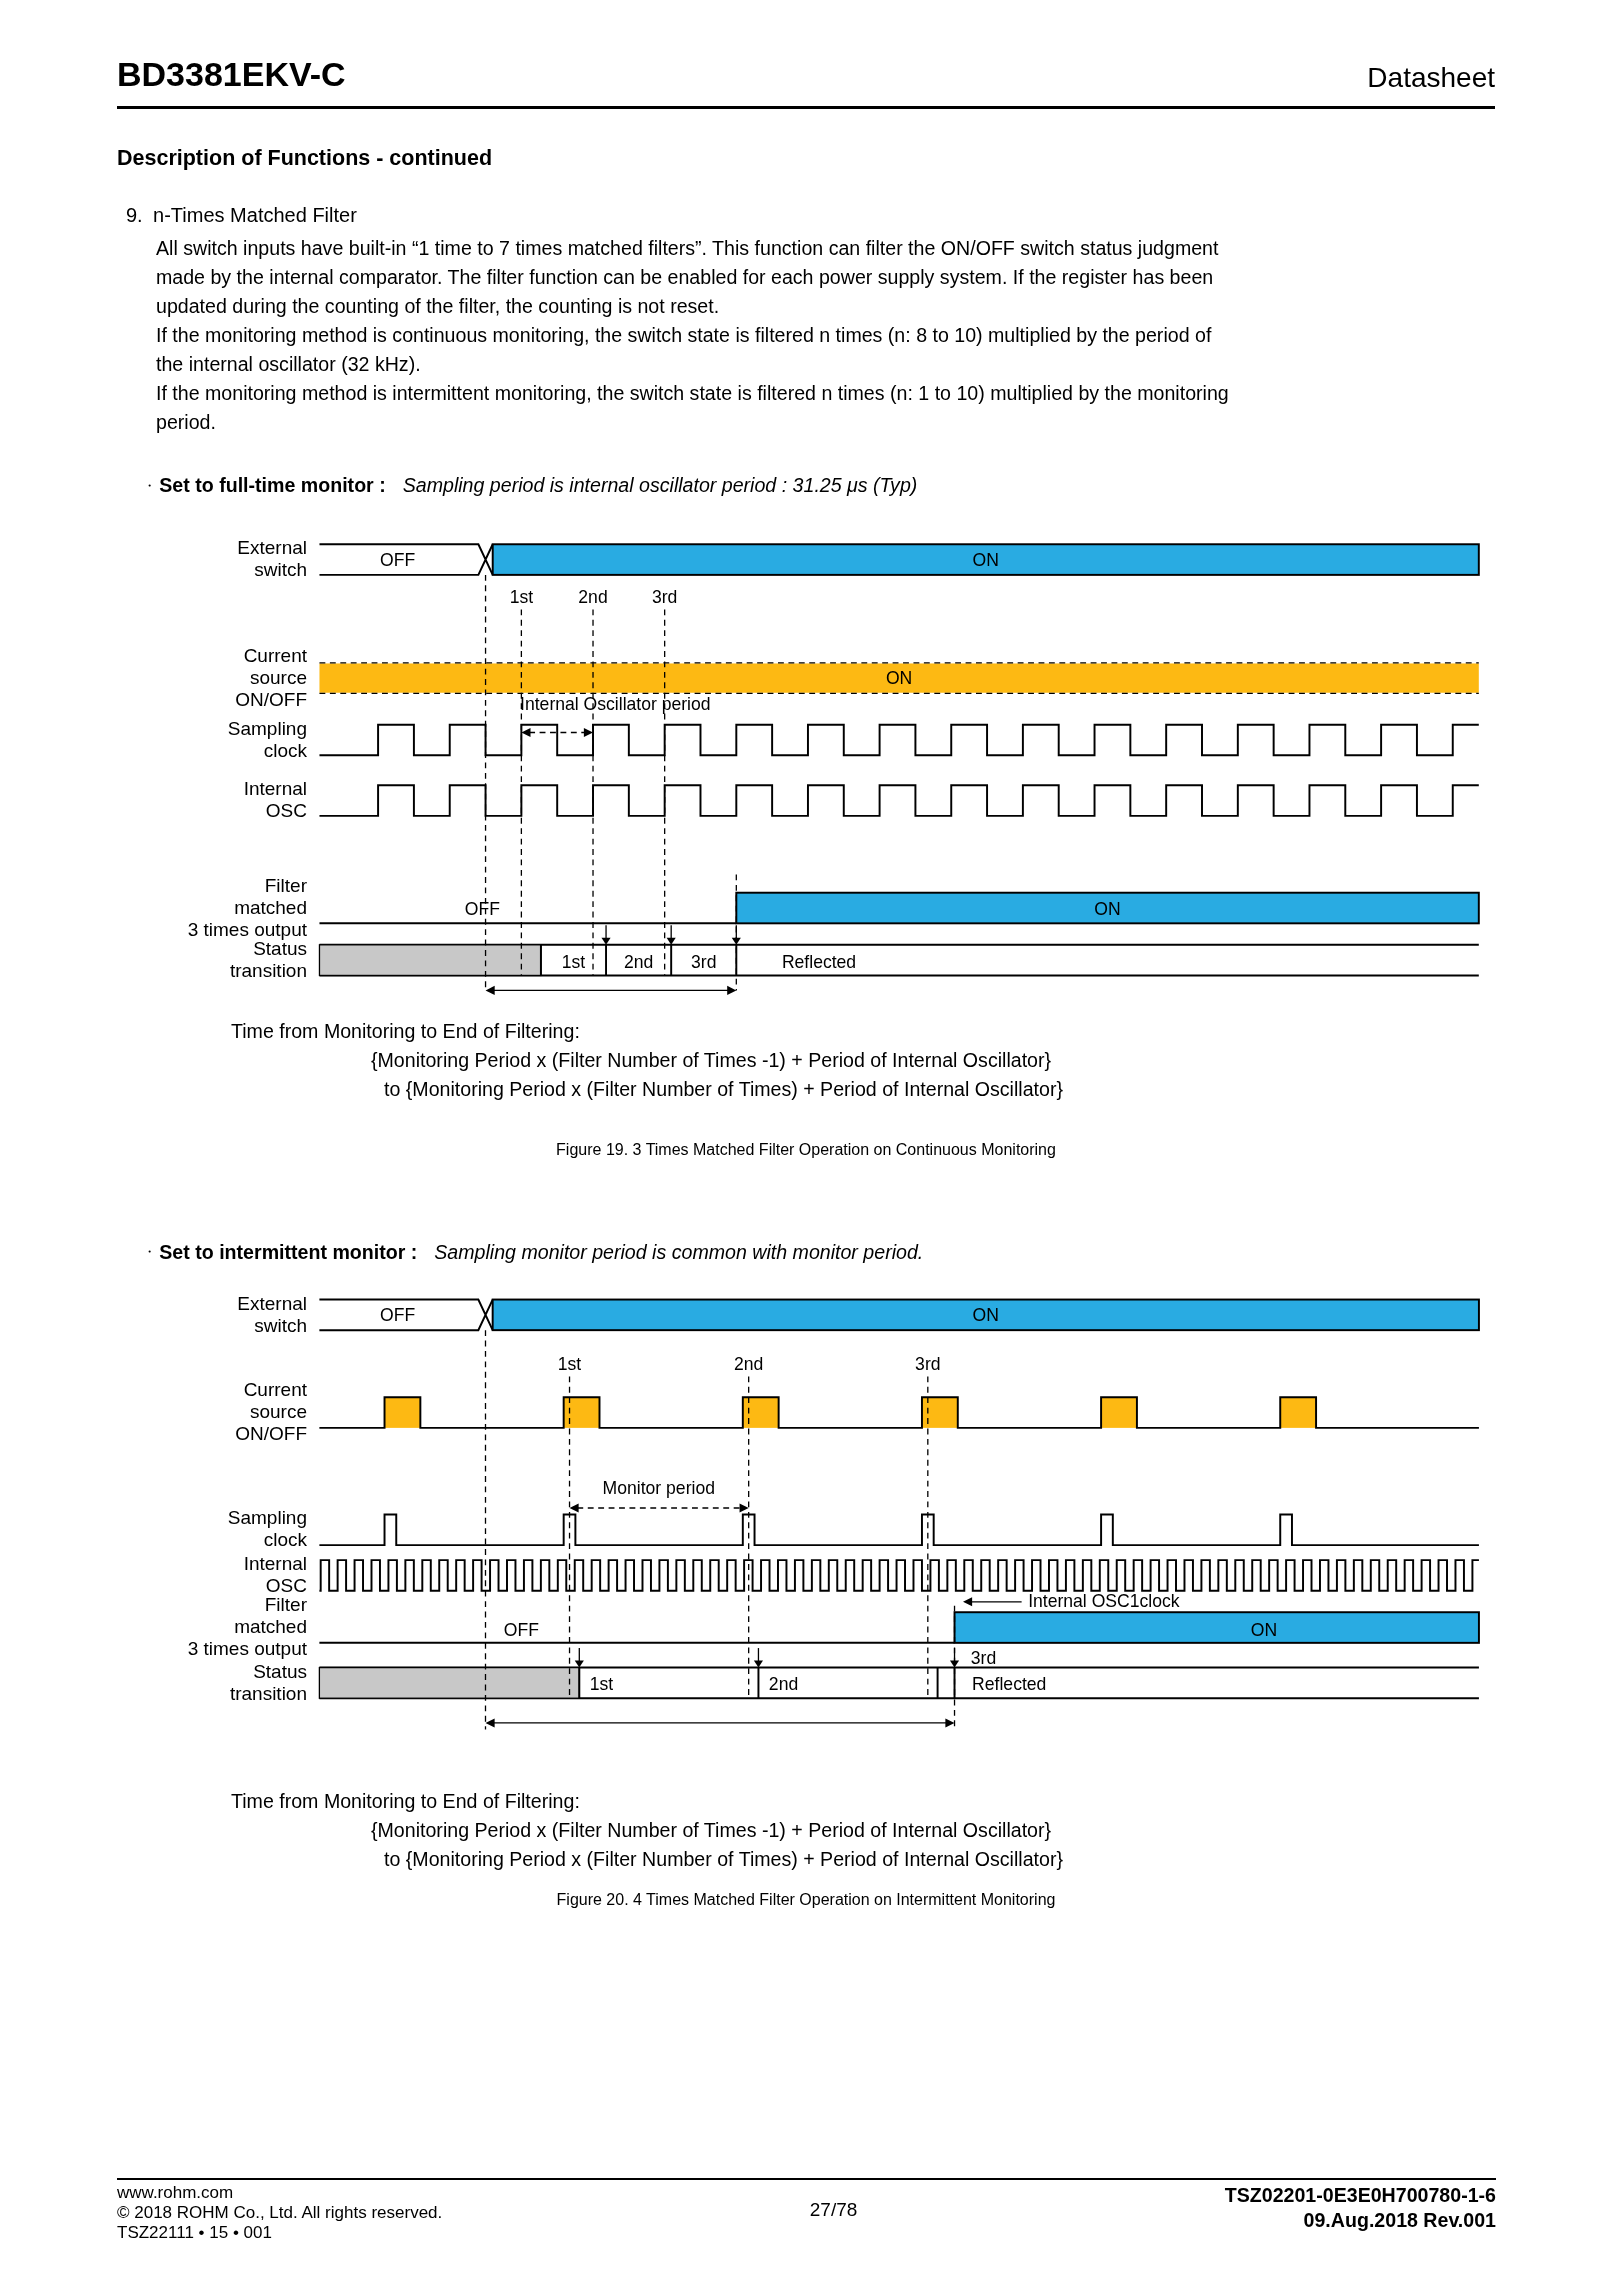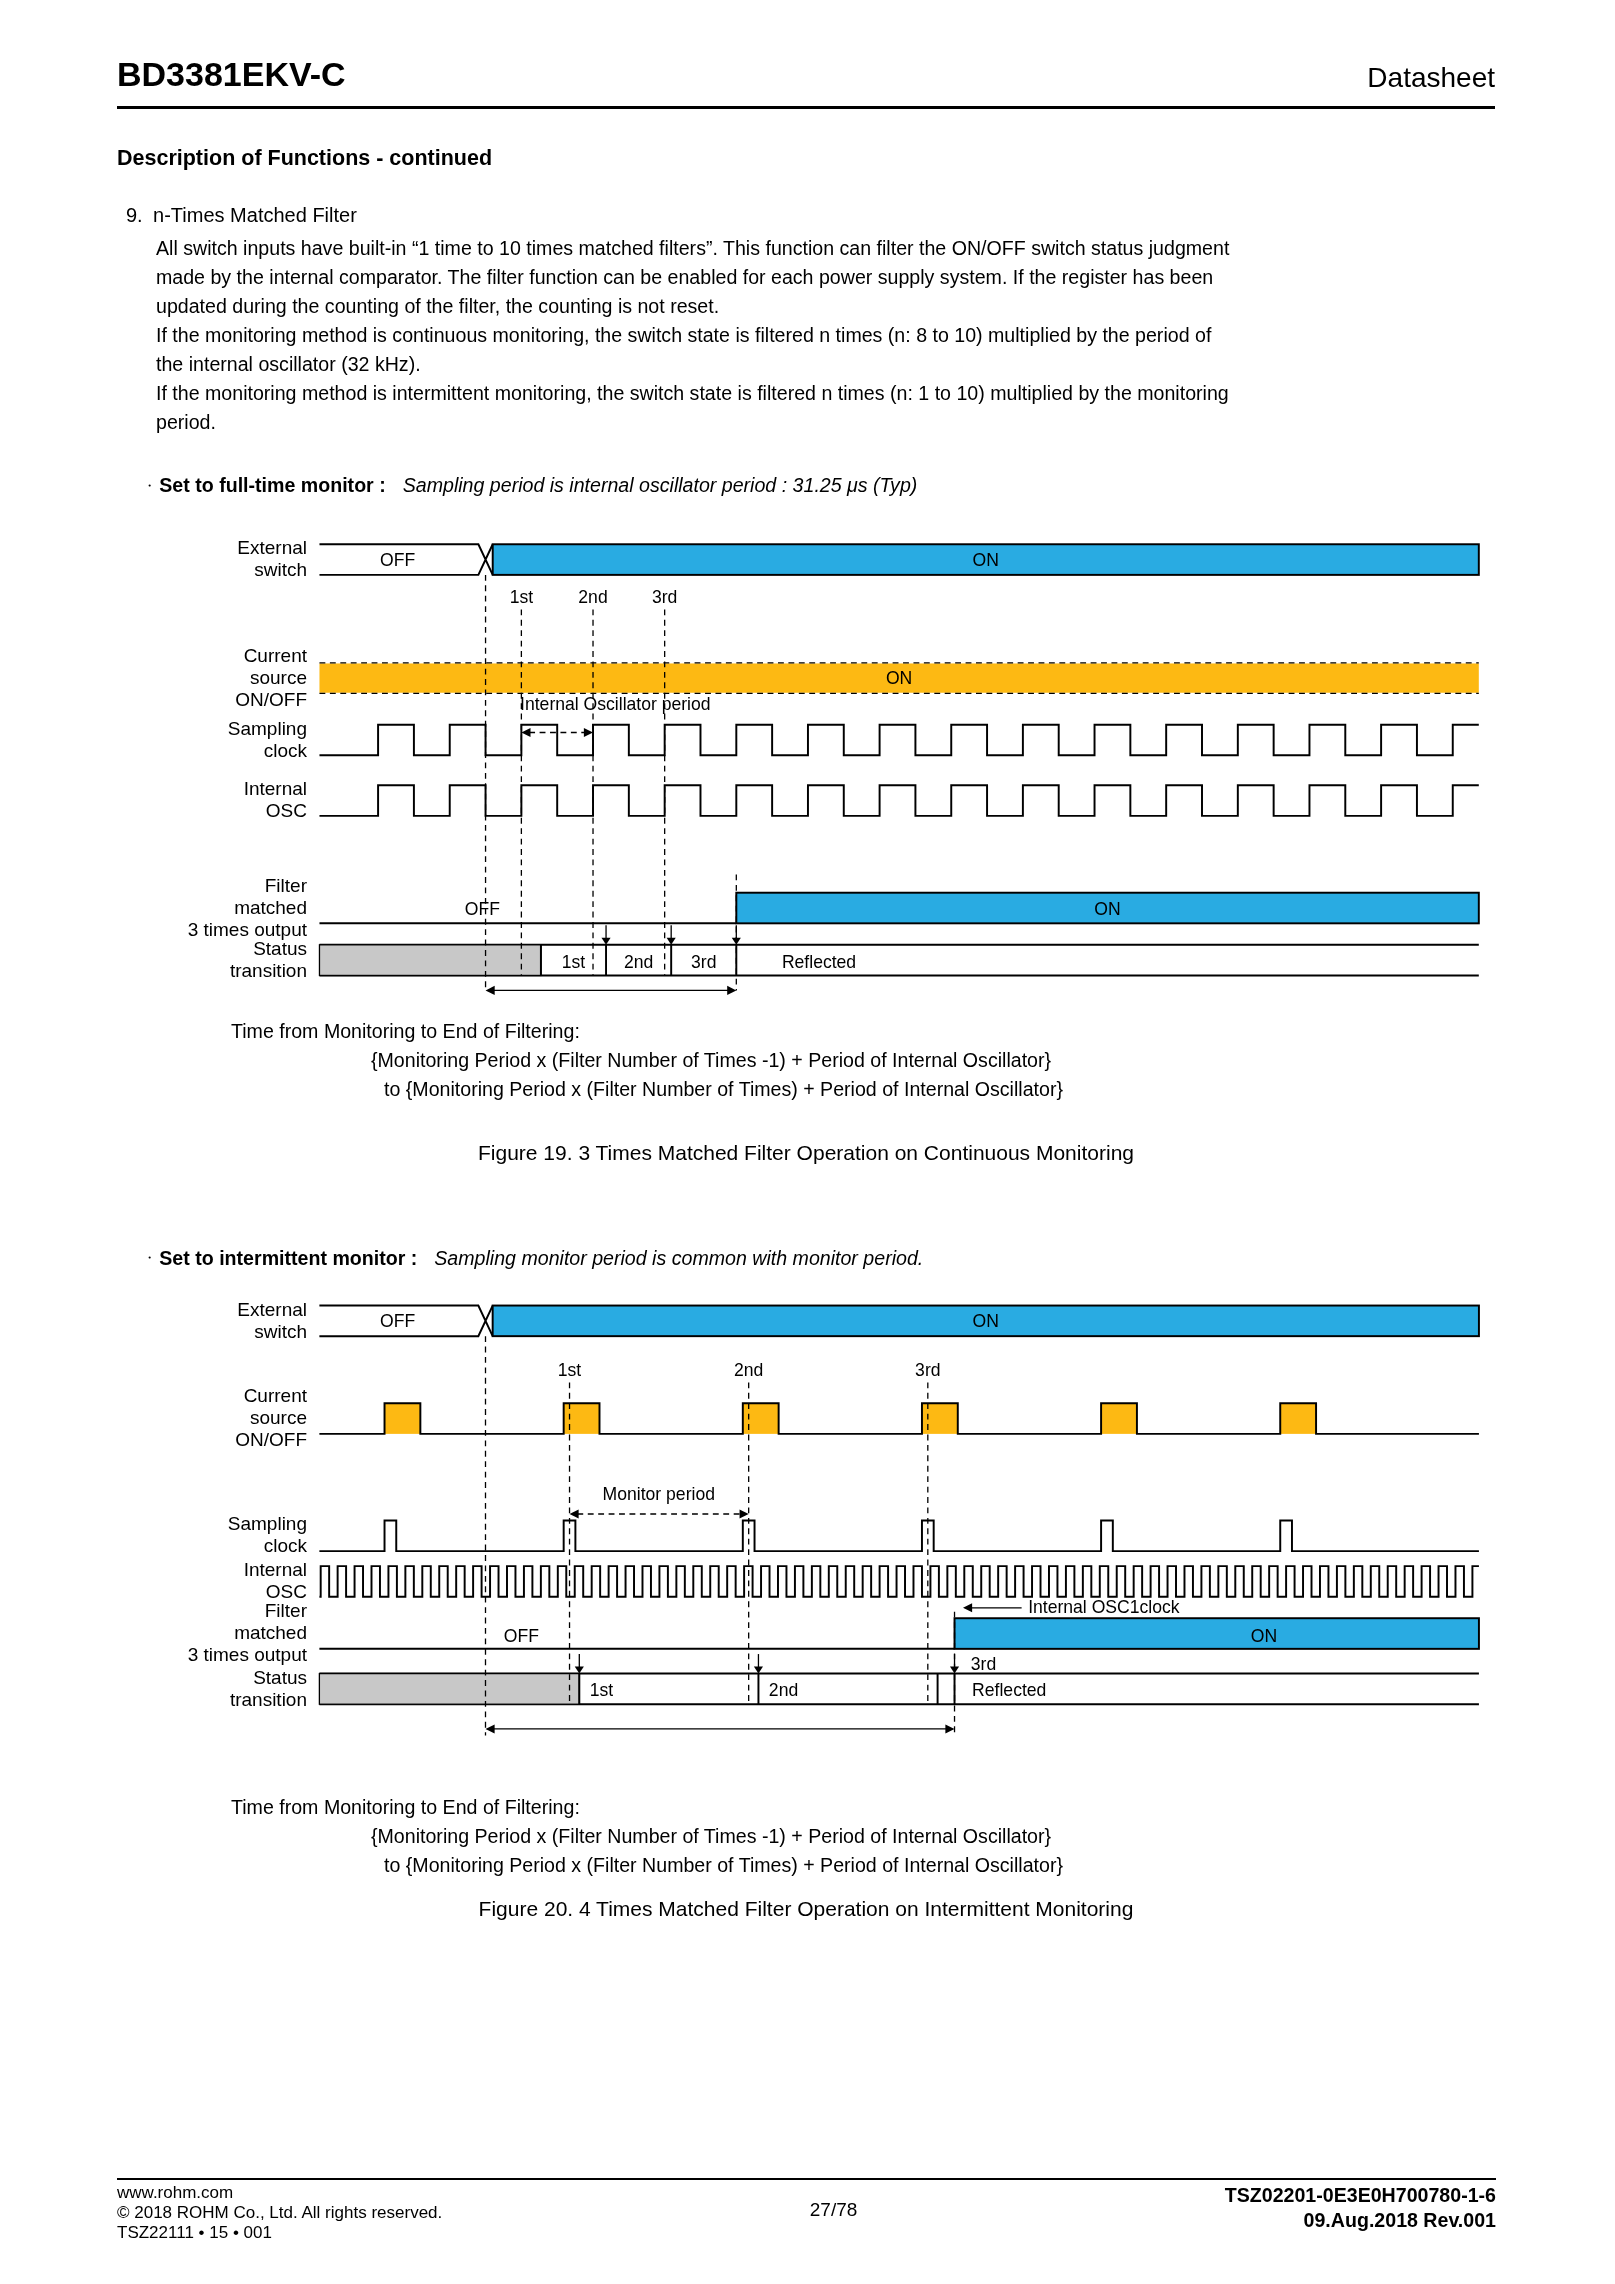--- a/index.html
+++ b/index.html
@@ -21,21 +21,21 @@
   .mt2{margin-top:82px;}
   .diagram{position:relative;margin-top:15.6px;}
   .diagram svg{display:block;}
   .sig{position:absolute;left:0;width:190px;text-align:right;font-size:19px;
        line-height:22px;white-space:pre-line;}
   .note{margin-top:9px;font-size:19.6px;line-height:29px;}
   .note .n1{margin-left:114px;}
   .note .n2{margin-left:254px;}
   .note .n3{margin-left:267px;}
   .note-b{margin-top:51px;}
-  .caption{text-align:center;font-size:21px;margin-top:37px;}
+  .caption{text-align:center;font-size:16px;margin-top:37px;}
   .cap2{margin-top:17px;}
   .footer{position:absolute;left:117px;right:120px;top:2178px;border-top:2px solid #000;
           padding-top:3px;display:flex;justify-content:space-between;align-items:flex-start;}
   .f-left{font-size:17px;line-height:20px;}
   .f-center{font-size:19px;margin-top:15.6px;}
   .f-right{font-size:19.6px;font-weight:bold;text-align:right;line-height:25px;}
   
   svg text{font-family:"Liberation Sans",sans-serif;font-size:27px;fill:#000;}
   .tm{text-anchor:middle;}
   .wv{stroke:#000;stroke-width:3;fill:none;}
@@ -52,21 +52,21 @@
     <span class="dstype">Datasheet</span>
   </div>
 
   <div class="h2">Description of Functions - continued</div>
 
   <div class="sec9-title">
     <span class="num">9.</span><span>n-Times Matched Filter</span>
   </div>
 
   <div class="body-lines">
-      <div>All switch inputs have built-in “1 time to 10 times matched filters”. This function can filter the ON/OFF switch status judgment</div>
+      <div>All switch inputs have built-in “1 time to 7 times matched filters”. This function can filter the ON/OFF switch status judgment</div>
       <div>made by the internal comparator. The filter function can be enabled for each power supply system. If the register has been</div>
       <div>updated during the counting of the filter, the counting is not reset.</div>
       <div>If the monitoring method is continuous monitoring, the switch state is filtered n times (n: 8 to 10) multiplied by the period of</div>
       <div>the internal oscillator (32 kHz).</div>
       <div>If the monitoring method is intermittent monitoring, the switch state is filtered n times (n: 1 to 10) multiplied by the monitoring</div>
       <div>period.</div>
     </div>
 
   <div class="bullet-line">
     <span class="dot">・</span><span class="bl">Set to full-time monitor :</span><span class="bt">Sampling period is internal oscillator period : 31.25 μs (Typ)</span>

